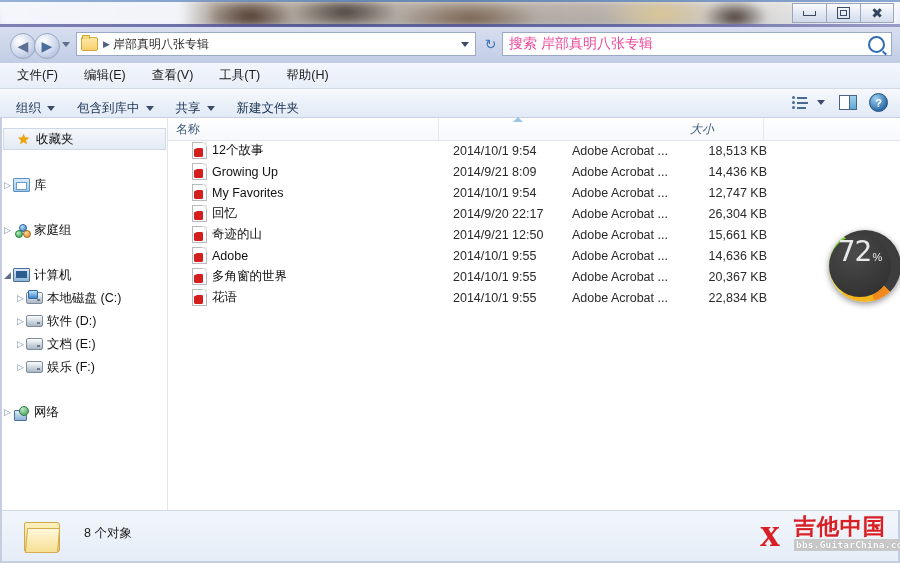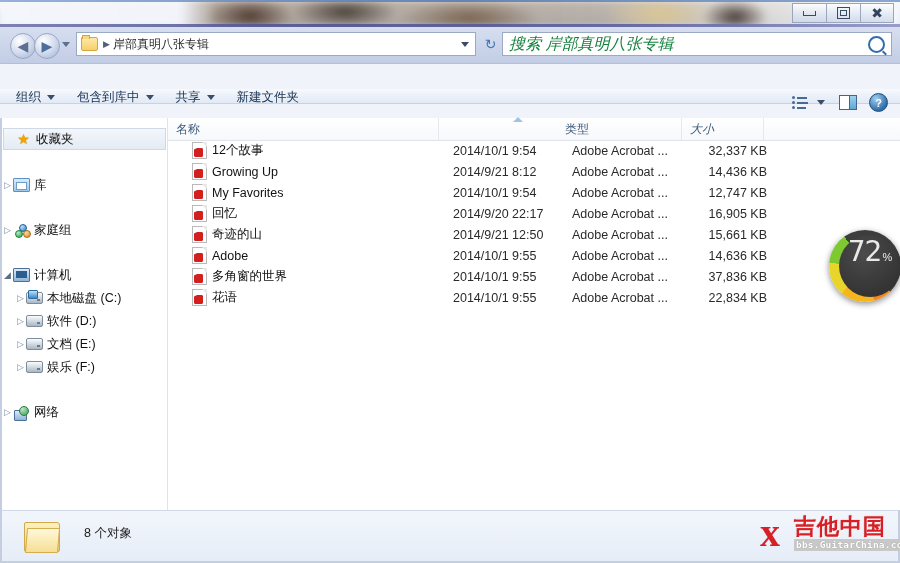--- a/index.html
+++ b/index.html
@@ -107,21 +107,21 @@
   .refresh{
     position:absolute;left:482px;top:9px;width:17px;height:17px;
     color:#3d78b8;font-size:14px;line-height:16px;text-align:center;
   }
   .searchbox{
     position:absolute;left:502px;top:5px;width:390px;height:24px;
     box-sizing:border-box;background:#fff;border:1px solid #9aaac4;
     display:flex;align-items:center;padding:0 6px;
   }
   .search-ph{
-    font-style:italic;color:#15803d;font-size:16px;flex:1;
+    color:#ec4899;font-size:14px;flex:1;
     overflow:hidden;white-space:nowrap;
   }
   .search-ico{
     width:13px;height:13px;border:2px solid #2e6db4;border-radius:50%;
     position:relative;flex:0 0 auto;
   }
   .search-ico:after{
     content:"";position:absolute;right:-4px;bottom:-3px;width:5px;height:2px;
     background:#2e6db4;transform:rotate(45deg);
   }
@@ -130,24 +130,24 @@
   .menubar{
     position:absolute;left:0;top:63px;width:900px;height:26px;
     background:linear-gradient(to bottom,#f3f6fc,#e8eef8);
     border-bottom:1px solid #d2dae8;
     display:flex;align-items:center;padding-left:14px;box-sizing:border-box;
   }
   .menu-item{font-size:12.5px;color:#1a1a1a;margin-right:20px;padding:2px 3px;cursor:default;}
 
   
   .toolbar{
-    position:absolute;left:0;top:89px;width:900px;height:15px;
+    position:absolute;left:0;top:89px;width:900px;height:29px;
     background:linear-gradient(to bottom,#f7f9fd,#eaf0f9 55%,#e2eaf6);
     border-bottom:1px solid #c8d2e2;
-    display:flex;align-items:flex-start;padding-left:16px;box-sizing:border-box;
+    display:flex;align-items:flex-end;padding-left:16px;box-sizing:border-box;
   }
   .tb-item{display:flex;align-items:center;margin-right:22px;font-size:12.5px;color:#17304f;cursor:default;}
   .tb-caret{
     width:0;height:0;margin-left:6px;
     border-left:4px solid transparent;border-right:4px solid transparent;
     border-top:5px solid #3d4d69;
   }
   .tb-right{position:absolute;right:8px;top:4px;display:flex;align-items:center;}
   .ico-views{width:17px;height:15px;position:relative;margin-right:2px;}
   .ico-views i{position:absolute;display:block;background:#4a6a96;}
@@ -338,21 +338,21 @@
   .gauge{
     position:absolute;left:829px;top:230px;width:72px;height:72px;border-radius:50%;
     background:
       conic-gradient(from 135deg,
         #f08a1e 0deg 30deg,
         #f5b51f 30deg 85deg,
         #e9d52a 85deg 140deg,
         #7ec832 140deg 190deg,
         rgba(255,255,255,0) 190deg 360deg),
       radial-gradient(circle, #3d3d3d 0 70%, #3d3d3d 70%);
-    display:flex;align-items:center;justify-content:flex-end;
+    display:flex;align-items:center;justify-content:flex-start;
     box-shadow:0 2px 6px rgba(0,0,0,.45);
   }
   .gauge-inner{
     width:62px;height:62px;border-radius:50%;
     background:radial-gradient(circle at 40% 30%, #4b4b4b, #333333 75%);
     display:flex;align-items:baseline;justify-content:center;
     color:#e9e9e9;
   }
   .gauge-num{font-size:28px;font-family:"DejaVu Sans",sans-serif;letter-spacing:-1px;}
   .gauge-pct{font-size:11px;margin-left:1px;}
@@ -396,20 +396,27 @@
     </div>
 
     <div class="refresh">↻</div>
 
     <div class="searchbox">
       <span class="search-ph">搜索 岸部真明八张专辑</span>
       <span class="search-ico"></span>
     </div>
   </div>
 
+  <div class="menubar">
+    <div class="menu-item">文件(F)</div>
+    <div class="menu-item">编辑(E)</div>
+    <div class="menu-item">查看(V)</div>
+    <div class="menu-item">工具(T)</div>
+    <div class="menu-item">帮助(H)</div>
+  </div>
 
   <div class="toolbar">
     <div class="tb-item">
       <span>组织</span>
       <span class="tb-caret"></span>
     </div>
     <div class="tb-item">
       <span>包含到库中</span>
       <span class="tb-caret"></span>
     </div>
@@ -514,44 +521,43 @@
           </span>
         <span class="side-label">网络</span>
       </div>
     </div>
 
     <div class="splitter"></div>
 
     <div class="listpane">
       <div class="colhdr">
         <div class="col" style="left:0;width:271px;text-align:right;">名称</div>
-        <div class="col" style="left:389px;width:125px;">类型</div>
         <div class="col" style="left:514px;width:82px;font-style:italic;">大小</div>
         <div class="col" style="left:596px;width:136px;border-right:none;"></div>
         <div class="sortmark"></div>
       </div>
 
       <div class="rows">
 
         <div class="row">
           <span class="cell-name">
             <span class="pdf-ico"></span>
             <span>12个故事</span>
           </span>
           <span class="cell-date">2014/10/1 9:54</span>
           <span class="cell-type">Adobe Acrobat ...</span>
-          <span class="cell-size">32,337 KB</span>
+          <span class="cell-size">18,513 KB</span>
         </div>
 
         <div class="row">
           <span class="cell-name">
             <span class="pdf-ico"></span>
             <span>Growing Up</span>
           </span>
-          <span class="cell-date">2014/9/21 8:12</span>
+          <span class="cell-date">2014/9/21 8:09</span>
           <span class="cell-type">Adobe Acrobat ...</span>
           <span class="cell-size">14,436 KB</span>
         </div>
 
         <div class="row">
           <span class="cell-name">
             <span class="pdf-ico"></span>
             <span>My Favorites</span>
           </span>
           <span class="cell-date">2014/10/1 9:54</span>
@@ -559,21 +565,21 @@
           <span class="cell-size">12,747 KB</span>
         </div>
 
         <div class="row">
           <span class="cell-name">
             <span class="pdf-ico"></span>
             <span>回忆</span>
           </span>
           <span class="cell-date">2014/9/20 22:17</span>
           <span class="cell-type">Adobe Acrobat ...</span>
-          <span class="cell-size">16,905 KB</span>
+          <span class="cell-size">26,304 KB</span>
         </div>
 
         <div class="row">
           <span class="cell-name">
             <span class="pdf-ico"></span>
             <span>奇迹的山</span>
           </span>
           <span class="cell-date">2014/9/21 12:50</span>
           <span class="cell-type">Adobe Acrobat ...</span>
           <span class="cell-size">15,661 KB</span>
@@ -589,21 +595,21 @@
           <span class="cell-size">14,636 KB</span>
         </div>
 
         <div class="row">
           <span class="cell-name">
             <span class="pdf-ico"></span>
             <span>多角窗的世界</span>
           </span>
           <span class="cell-date">2014/10/1 9:55</span>
           <span class="cell-type">Adobe Acrobat ...</span>
-          <span class="cell-size">37,836 KB</span>
+          <span class="cell-size">20,367 KB</span>
         </div>
 
         <div class="row">
           <span class="cell-name">
             <span class="pdf-ico"></span>
             <span>花语</span>
           </span>
           <span class="cell-date">2014/10/1 9:55</span>
           <span class="cell-type">Adobe Acrobat ...</span>
           <span class="cell-size">22,834 KB</span>

